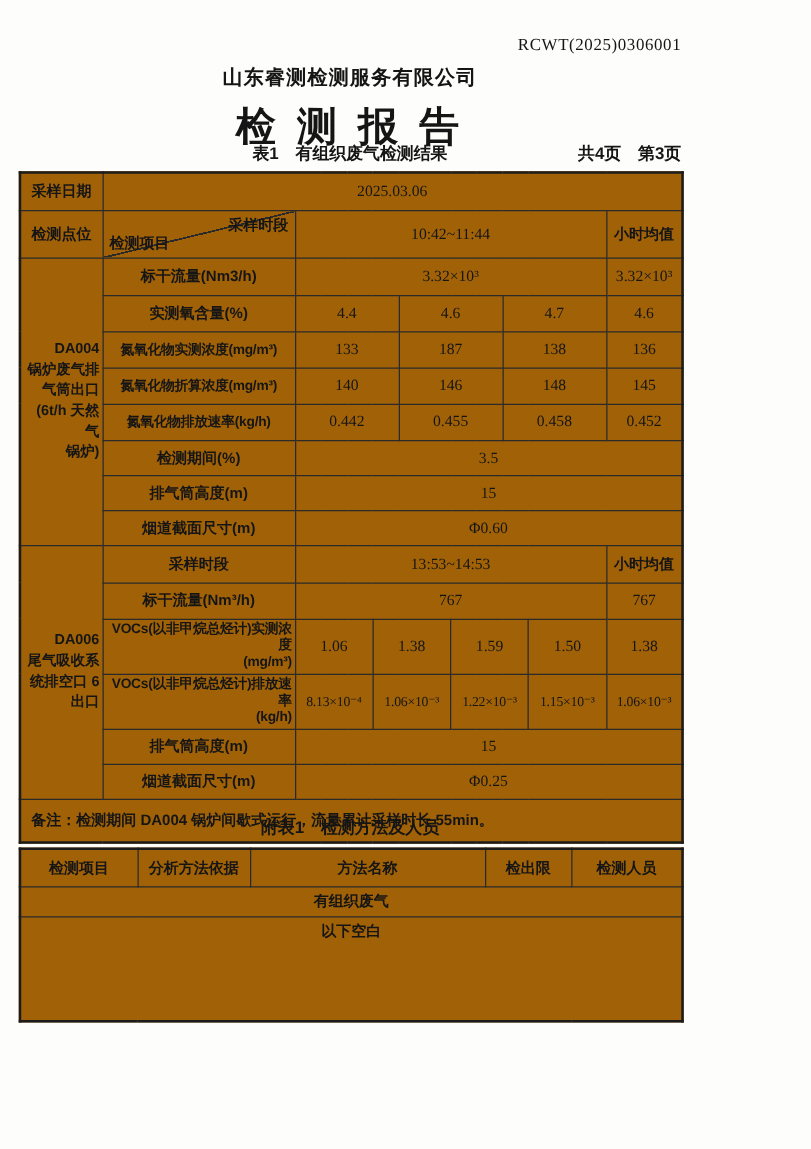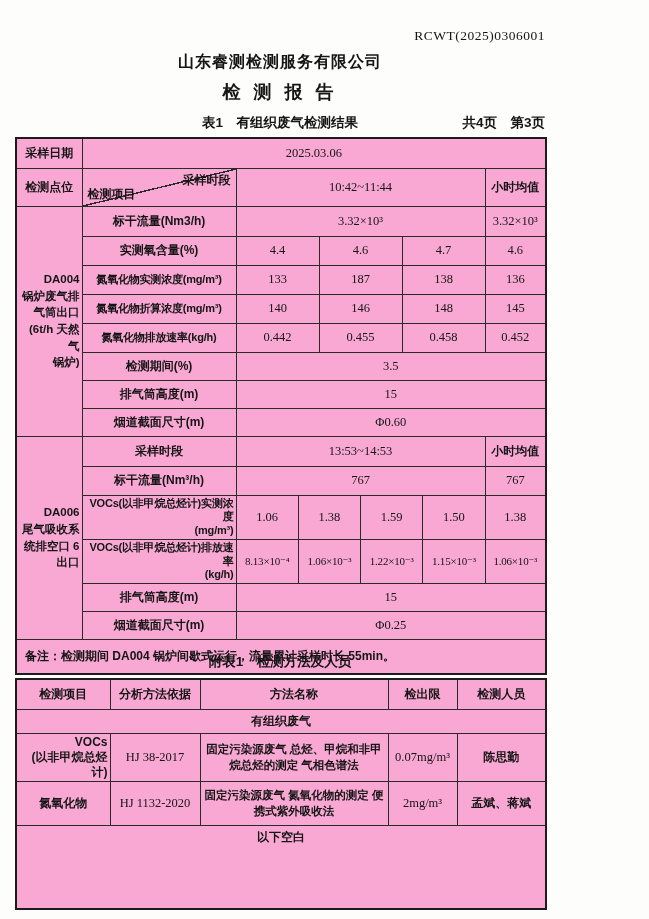--- a/index.html
+++ b/index.html
@@ -6,28 +6,28 @@
   body{
     width:649px;height:919px;background:#fdfdfc;color:#151515;
     font-family:"Liberation Serif","DejaVu Serif",serif;
     -webkit-font-smoothing:antialiased;
   }
   .page{position:relative;width:649px;height:919px;overflow:hidden;}
   .content{position:absolute;left:15px;top:0;width:530px;}
   .report-no{position:absolute;top:28px;left:0;width:530px;text-align:right;font-size:13.5px;letter-spacing:.5px;}
   .company{position:absolute;top:52px;left:0;width:530px;text-align:center;font-size:16px;font-weight:bold;
     font-family:"Liberation Sans","DejaVu Sans",sans-serif;letter-spacing:1px;}
-  .main-title{position:absolute;top:80px;left:0;width:530px;text-align:center;font-size:18px;font-weight:bold;
+  .main-title{position:absolute;top:80px;left:0;width:530px;text-align:center;font-size:32px;font-weight:bold;
     font-family:"Liberation Sans","DejaVu Sans",sans-serif;letter-spacing:4px;}
   .caption-row{position:absolute;top:114px;left:0;width:530px;}
   .t1-caption{position:absolute;left:0;width:100%;text-align:center;font-size:13.5px;font-weight:bold;
     font-family:Liberation Sans, sans-serif;}
   .page-info{position:absolute;right:0;top:0;font-size:13.5px;font-weight:bold;
     font-family:"Liberation Sans","DejaVu Sans",sans-serif;}
-  table{border-collapse:collapse;table-layout:fixed;width:530px;background:#f9a8d4;}
+  table{border-collapse:collapse;table-layout:fixed;width:530px;background:#a16207;}
   .tbl1{position:absolute;top:137px;left:0;border:2px solid #1c1c1c;}
   .tbl2{position:absolute;top:678px;left:0;border:2px solid #1c1c1c;}
   td{border:1px solid #2a2a2a;text-align:center;vertical-align:middle;font-size:12.5px;padding:1px 2px;overflow:hidden;}
   .lbl{font-weight:bold;font-family:"Liberation Sans","DejaVu Sans",sans-serif;font-size:12px;}
   .val{font-family:"Liberation Serif","DejaVu Serif",serif;}
   .preline{white-space:pre-line;line-height:1.25;text-align:right;}
   .small{font-size:11px;letter-spacing:-.2px;}
   .pointcell{font-size:11.5px;line-height:1.45;}
   .diag{position:relative;padding:0;}
   .diag-line{position:absolute;inset:0;
@@ -198,35 +198,20 @@
           <tr style="height:30px">
         <td class="lbl">检测项目</td>
         <td class="lbl">分析方法依据</td>
         <td class="lbl">方法名称</td>
         <td class="lbl">检出限</td>
         <td class="lbl">检测人员</td>
       </tr>
       <tr style="height:24px">
         <td class="lbl" colspan="5">有组织废气</td>
       </tr>
-      <tr style="height:44px">
-        <td class="lbl preline">VOCs
-(以非甲烷总烃计)</td>
-        <td class="val">HJ 38-2017</td>
-        <td class="lbl methodcell">固定污染源废气 总烃、甲烷和非甲烷总烃的测定 气相色谱法</td>
-        <td class="val">0.07mg/m³</td>
-        <td class="lbl">陈思勤</td>
-      </tr>
-      <tr style="height:44px">
-        <td class="lbl">氮氧化物</td>
-        <td class="val">HJ 1132-2020</td>
-        <td class="lbl methodcell">固定污染源废气 氮氧化物的测定 便携式紫外吸收法</td>
-        <td class="val">2mg/m³</td>
-        <td class="lbl">孟斌、蒋斌</td>
-      </tr>
       <tr>
         <td class="lbl blank-cell" colspan="5">以下空白</td>
       </tr>
     </tbody>
       </table>
 
   </div>
 </div>
 
 </body></html>

